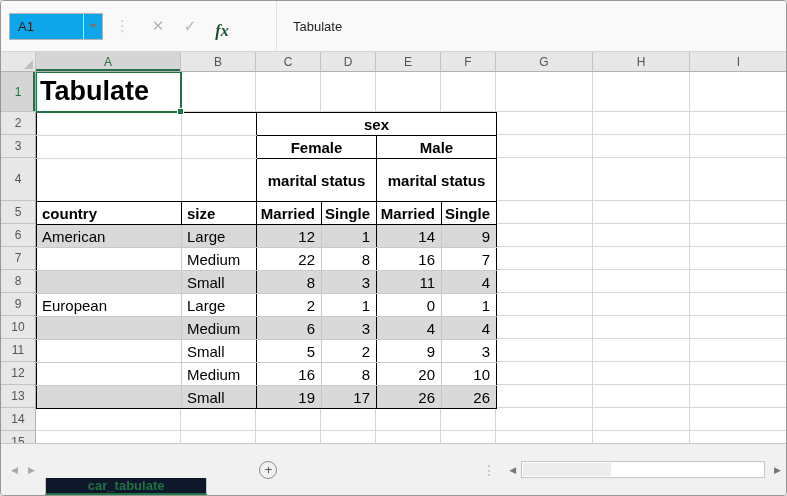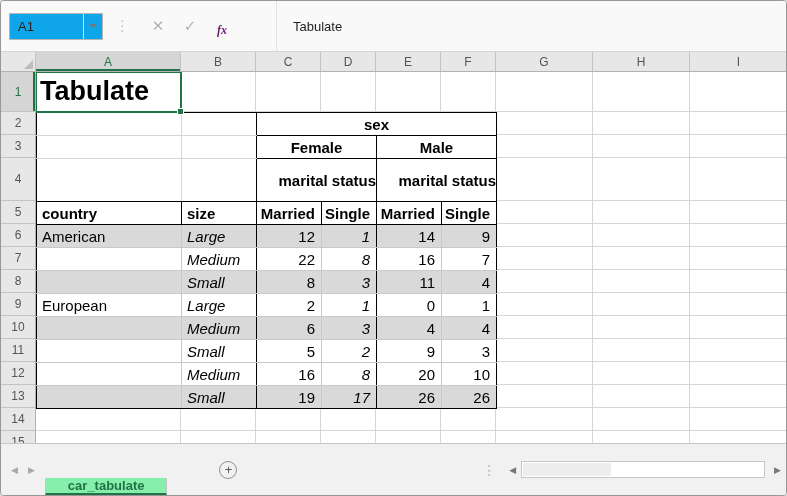--- a/index.html
+++ b/index.html
@@ -9,21 +9,21 @@
 
   
   .fbar { flex: 0 0 51px; background: #F9F9F9; border-bottom: 1px solid #D5D5D5;
           display: flex; align-items: center; padding-left: 8px; }
   .namebox { width: 94px; height: 27px; background: #0ea5e9; border: 1px solid #B6B6B6; display: flex; align-items: center; gap: 40px; }
   .nb-text { flex: 1; padding-left: 8px; font-size: 13px; color: #222; }
   .nb-drop { width: 19px; height: 100%; border-left: 1px solid #DCDCDC; display: flex; align-items: center; justify-content: center; }
   .nb-caret { width: 0; height: 0; border-left: 4px solid transparent; border-right: 4px solid transparent; border-top: 4px solid #777; }
   .grip { color: #C6C6C6; font-size: 15px; margin: 0 12px; }
   .fbtn { width: 32px; text-align: center; font-size: 15px; color: #B3B3B3; }
-  .fx { font-family: "Liberation Serif", serif; font-style: italic; font-weight: bold; color: #701a75; font-size: 12px; margin-top: 9px; }
+  .fx { font-family: "Liberation Serif", serif; font-style: italic; font-weight: bold; color: #14532d; font-size: 16px; margin-top: 9px; }
   .fdiv { width: 1px; align-self: stretch; background: #E2E2E2; margin-left: 38px; }
   .fvalue { flex: 1; font-size: 13px; color: #1f1f1f; padding-left: 16px; }
 
   
   .chead-strip { flex: 0 0 20px; display: flex; background: #E7E7E7; border-bottom: 1px solid #B2B2B2;
                  font-size: 12px; color: #555; overflow: hidden; }
   .corner { width: 35px; flex: 0 0 35px; border-right: 1px solid #C3C3C3; position: relative; }
   .corner-tri { position: absolute; right: 2px; bottom: 2px; width: 0; height: 0;
                 border-left: 9px solid transparent; border-bottom: 9px solid #BDBDBD; }
   .chead { display: flex; align-items: center; justify-content: center; border-right: 1px solid #C3C3C3; flex-shrink: 0; }
@@ -42,44 +42,44 @@
   .vlines { position: absolute; inset: 0; display: flex; }
   .vcol { border-right: 1px solid #D6D6D6; flex-shrink: 0; height: 100%; }
   .hlines { position: absolute; inset: 0; }
   .hrow { border-bottom: 1px solid #D6D6D6; width: 100%; }
 
   
   .sheet-table { position: absolute; left: 0; top: 40px; border-collapse: collapse; table-layout: fixed;
                  width: 460px; font-size: 15px; color: #000; border: 1px solid #000; }
   .sheet-table td { vertical-align: middle; overflow: hidden; white-space: nowrap; }
   .tr23 td { height: 23px; }
-  .tr43 td { height: 43px; text-align: right; }
+  .tr43 td { height: 43px; }
   .th { border: 1px solid #000; background: #fff; font-weight: bold; text-align: center; }
   .blank { border: 1px solid #D6D6D6; background: #fff; }
   .bT{border-top-color:#000}.bL{border-left-color:#000}.bR{border-right-color:#000}.bB{border-bottom-color:#000}
   .tl { text-align: left; padding-left: 5px; }
   .num { text-align: right; padding-right: 6px; }
   .dc { border-right: 1px solid #C9C9C9; border-bottom: 1px solid #C9C9C9; background: #fff; }
-  .dc.sepr { border-right-color: #000; font-style: italic; }
+  .dc.sepr { border-right-color: #000; }
   tr.band .dc { background: #D9D9D9; }
   .sheet-table tr:last-child .dc { border-bottom-color: #000; }
   .sheet-table .dc:last-child { border-right-color: #000; }
 
   .title-cell { position: absolute; left: 0; top: 0; width: 145px; height: 40px;
                 font-size: 27px; font-weight: bold; line-height: 38px; padding-left: 4px; color: #000; }
   .selection { position: absolute; left: -1px; top: -1px; width: 147px; height: 42px;
                border: 2px solid #217346; pointer-events: none; }
   .fill-handle { position: absolute; right: -4px; bottom: -4px; width: 7px; height: 7px;
                  background: #217346; border: 1px solid #fff; }
 
   
   .tabbar { flex: 0 0 32px; border-top: 1px solid #C6C6C6; background: #F1F1F1; display: flex; align-items: stretch; }
   .tab-nav { display: flex; align-items: center; gap: 10px; padding: 0 10px; color: #A8A8A8; font-size: 9px; }
-  .sheet-tab { background: #86efac; border-left: 1px solid #C6C6C6; border-right: 1px solid #C6C6C6;
-               border-bottom: 2px solid #217346; display: flex; align-items: center; padding: 0 22px;
+  .sheet-tab { background: #0f172a; border-left: 1px solid #C6C6C6; border-right: 1px solid #C6C6C6;
+               border-bottom: 2px solid #217346; display: flex; align-items: center; padding: 0 42px;
                font-size: 13px; font-weight: bold; color: #217346; margin-top: 34px; }
   .addsheet { align-self: center; margin-left: 52px; width: 18px; height: 18px; border: 1px solid #8F8F8F;
               border-radius: 50%; display: flex; align-items: center; justify-content: center;
               font-size: 13px; color: #555; line-height: 1; }
   .tb-spacer { flex: 1; }
   .tb-grip { align-self: center; color: #B5B5B5; font-size: 14px; margin: 0 8px; }
   .tb-arrow { align-self: center; color: #777; font-size: 9px; margin: 0 5px; }
   .hscroll { align-self: center; width: 244px; height: 17px; background: #fff; border: 1px solid #C6C6C6;
              position: relative; margin-right: 4px; }
   .hthumb { position: absolute; left: 1px; top: 1px; bottom: 1px; width: 88px; background: #EDEDED; }

